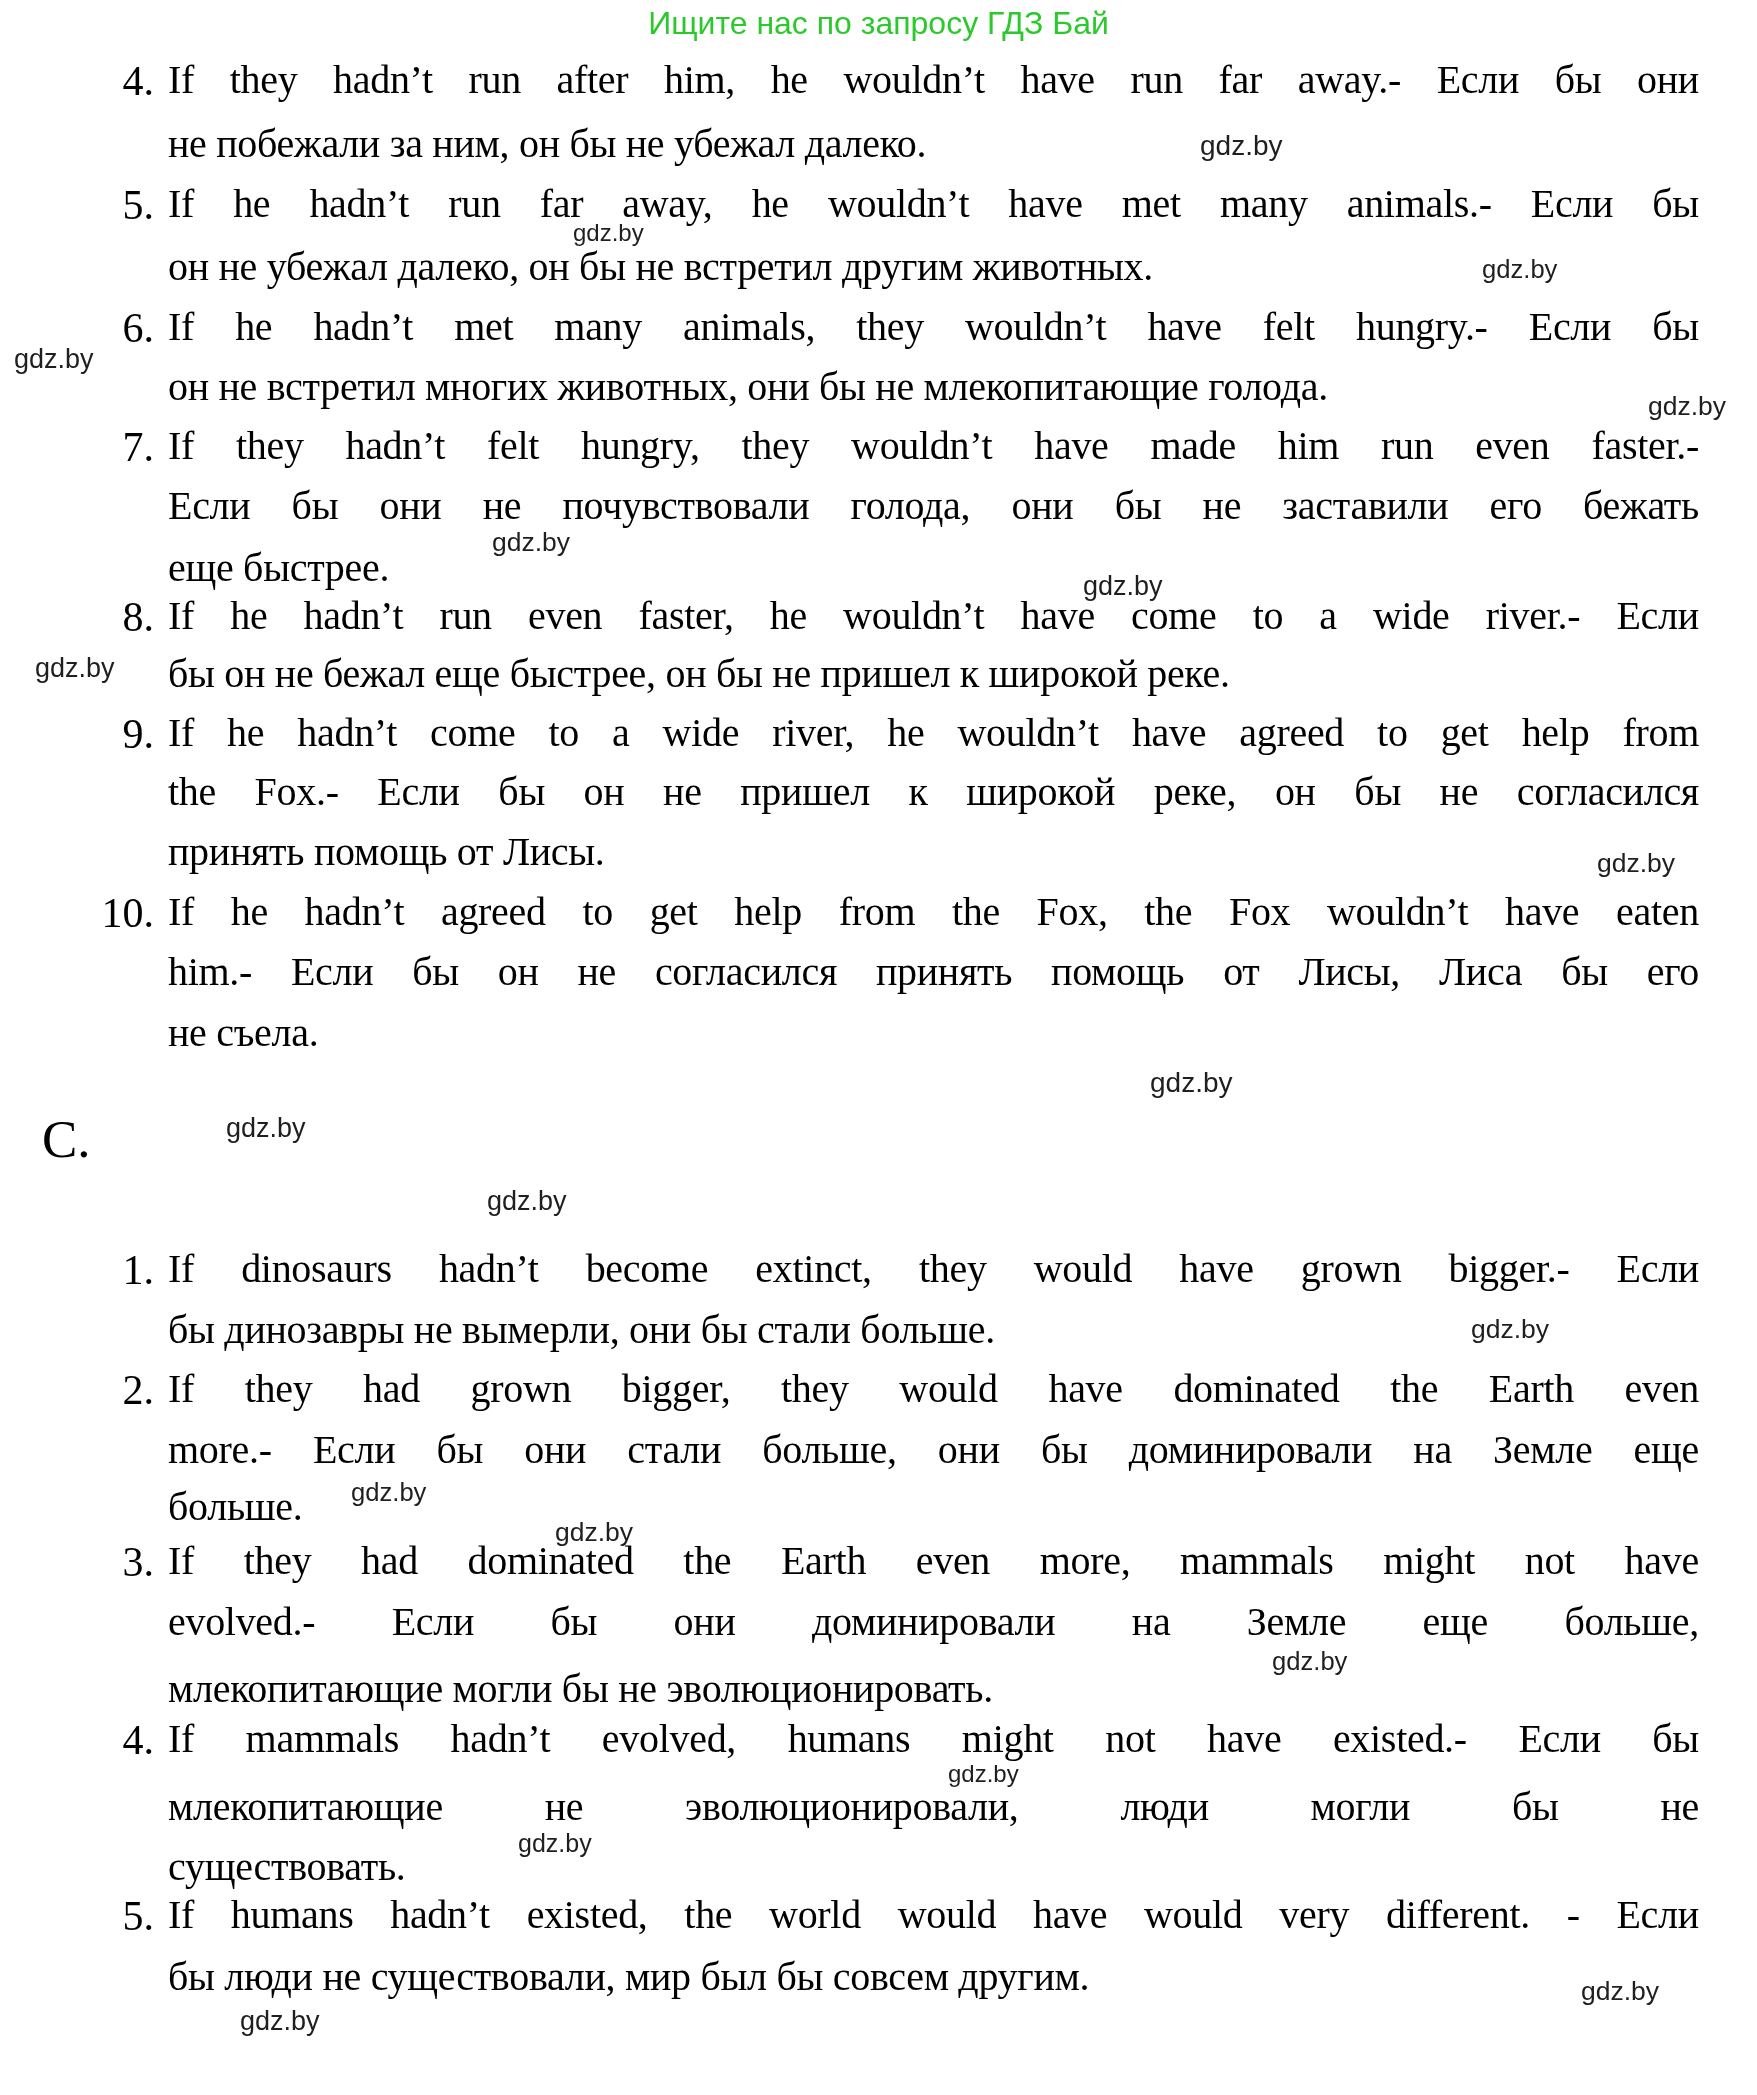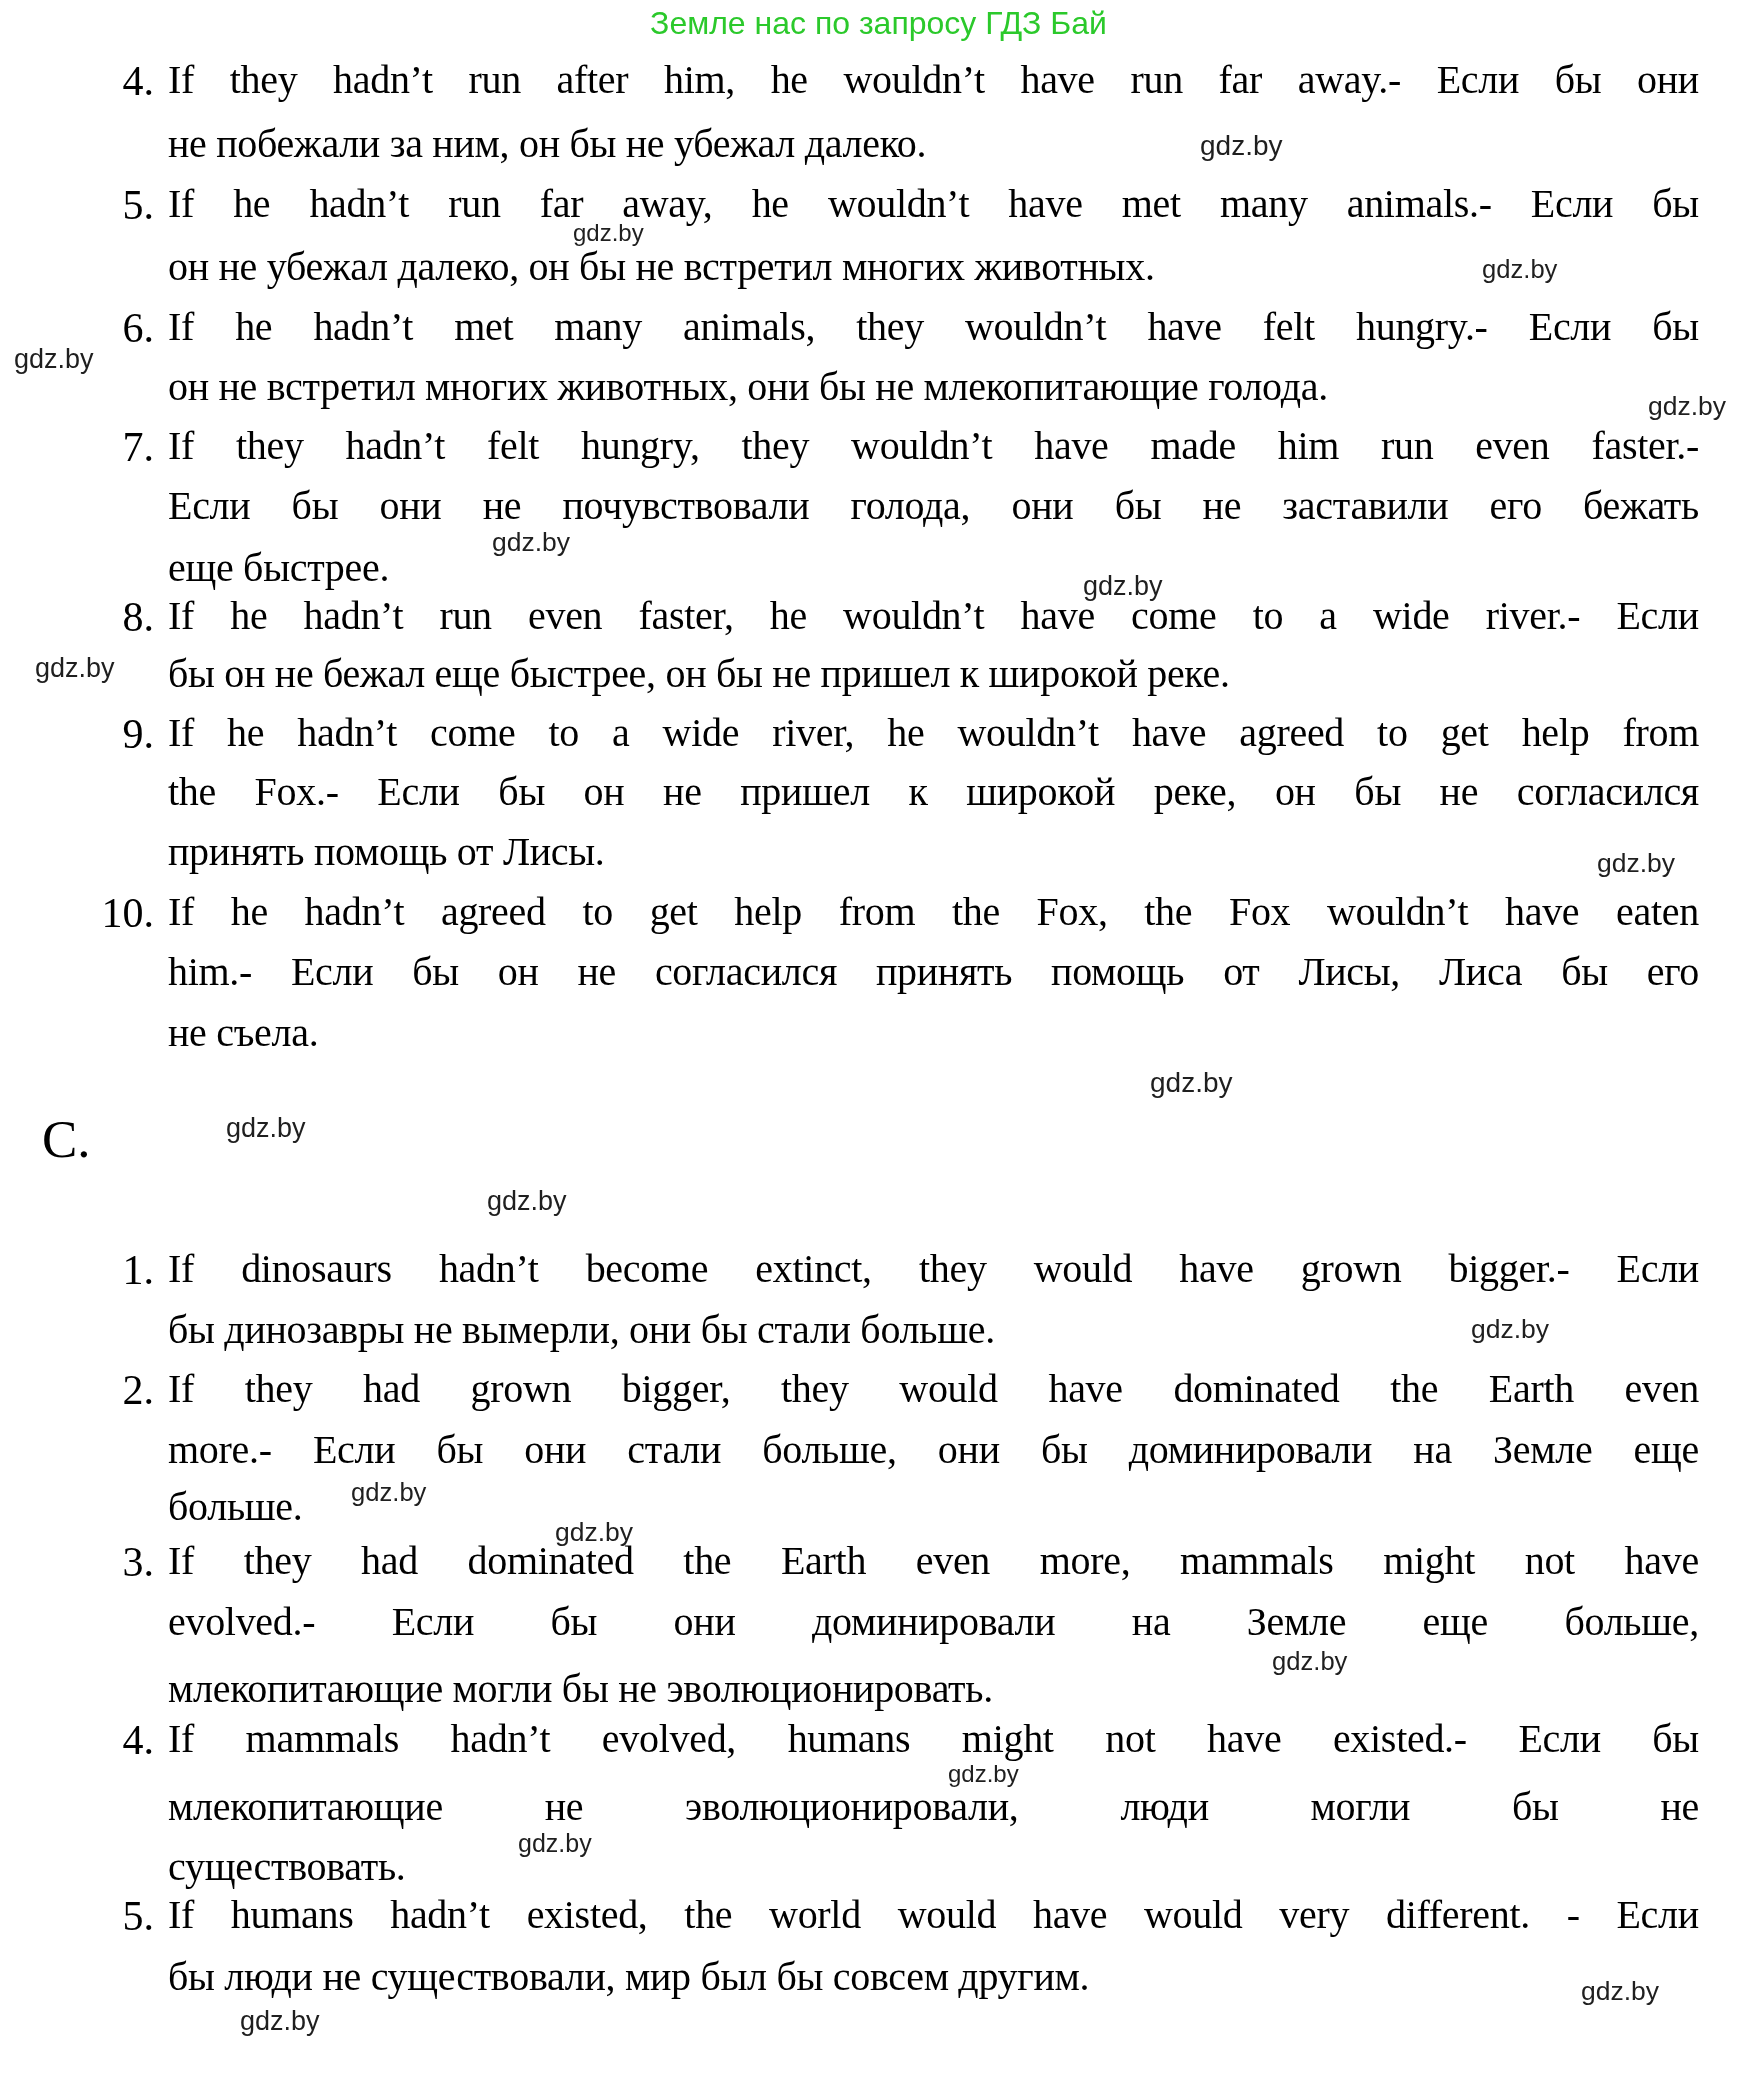--- a/index.html
+++ b/index.html
@@ -49,21 +49,21 @@
     font-family:"Liberation Sans", sans-serif;
     line-height:1;
     color:#1f1f1f;
     white-space:nowrap;
   }
 </style>
 </head>
 <body>
 
 <div class="page">
-  <div class="promo" style="color: rgb(43, 201, 43);">Земле нас по запросу ГДЗ Бай</div>
+  <div class="promo" style="color: rgb(43, 201, 43);">Ищите нас по запросу ГДЗ Бай</div>
   <div id="content">
       <div class="num" style="top: 57px;">4.</div>
       <div class="line just" style="top: 57px;">
         <span>If</span>
         <span>they</span>
         <span>hadn’t</span>
         <span>run</span>
         <span>after</span>
         <span>him,</span>
         <span>he</span>
@@ -87,21 +87,21 @@
         <span>away,</span>
         <span>he</span>
         <span>wouldn’t</span>
         <span>have</span>
         <span>met</span>
         <span>many</span>
         <span>animals.-</span>
         <span>Если</span>
         <span>бы</span>
       </div>
-      <div class="line" style="top: 244px;">он не убежал далеко, он бы не встретил многих животных.</div>
+      <div class="line" style="top: 244px;">он не убежал далеко, он бы не встретил другим животных.</div>
       <div class="num" style="top: 304px;">6.</div>
       <div class="line just" style="top: 304px;">
         <span>If</span>
         <span>he</span>
         <span>hadn’t</span>
         <span>met</span>
         <span>many</span>
         <span>animals,</span>
         <span>they</span>
         <span>wouldn’t</span>

